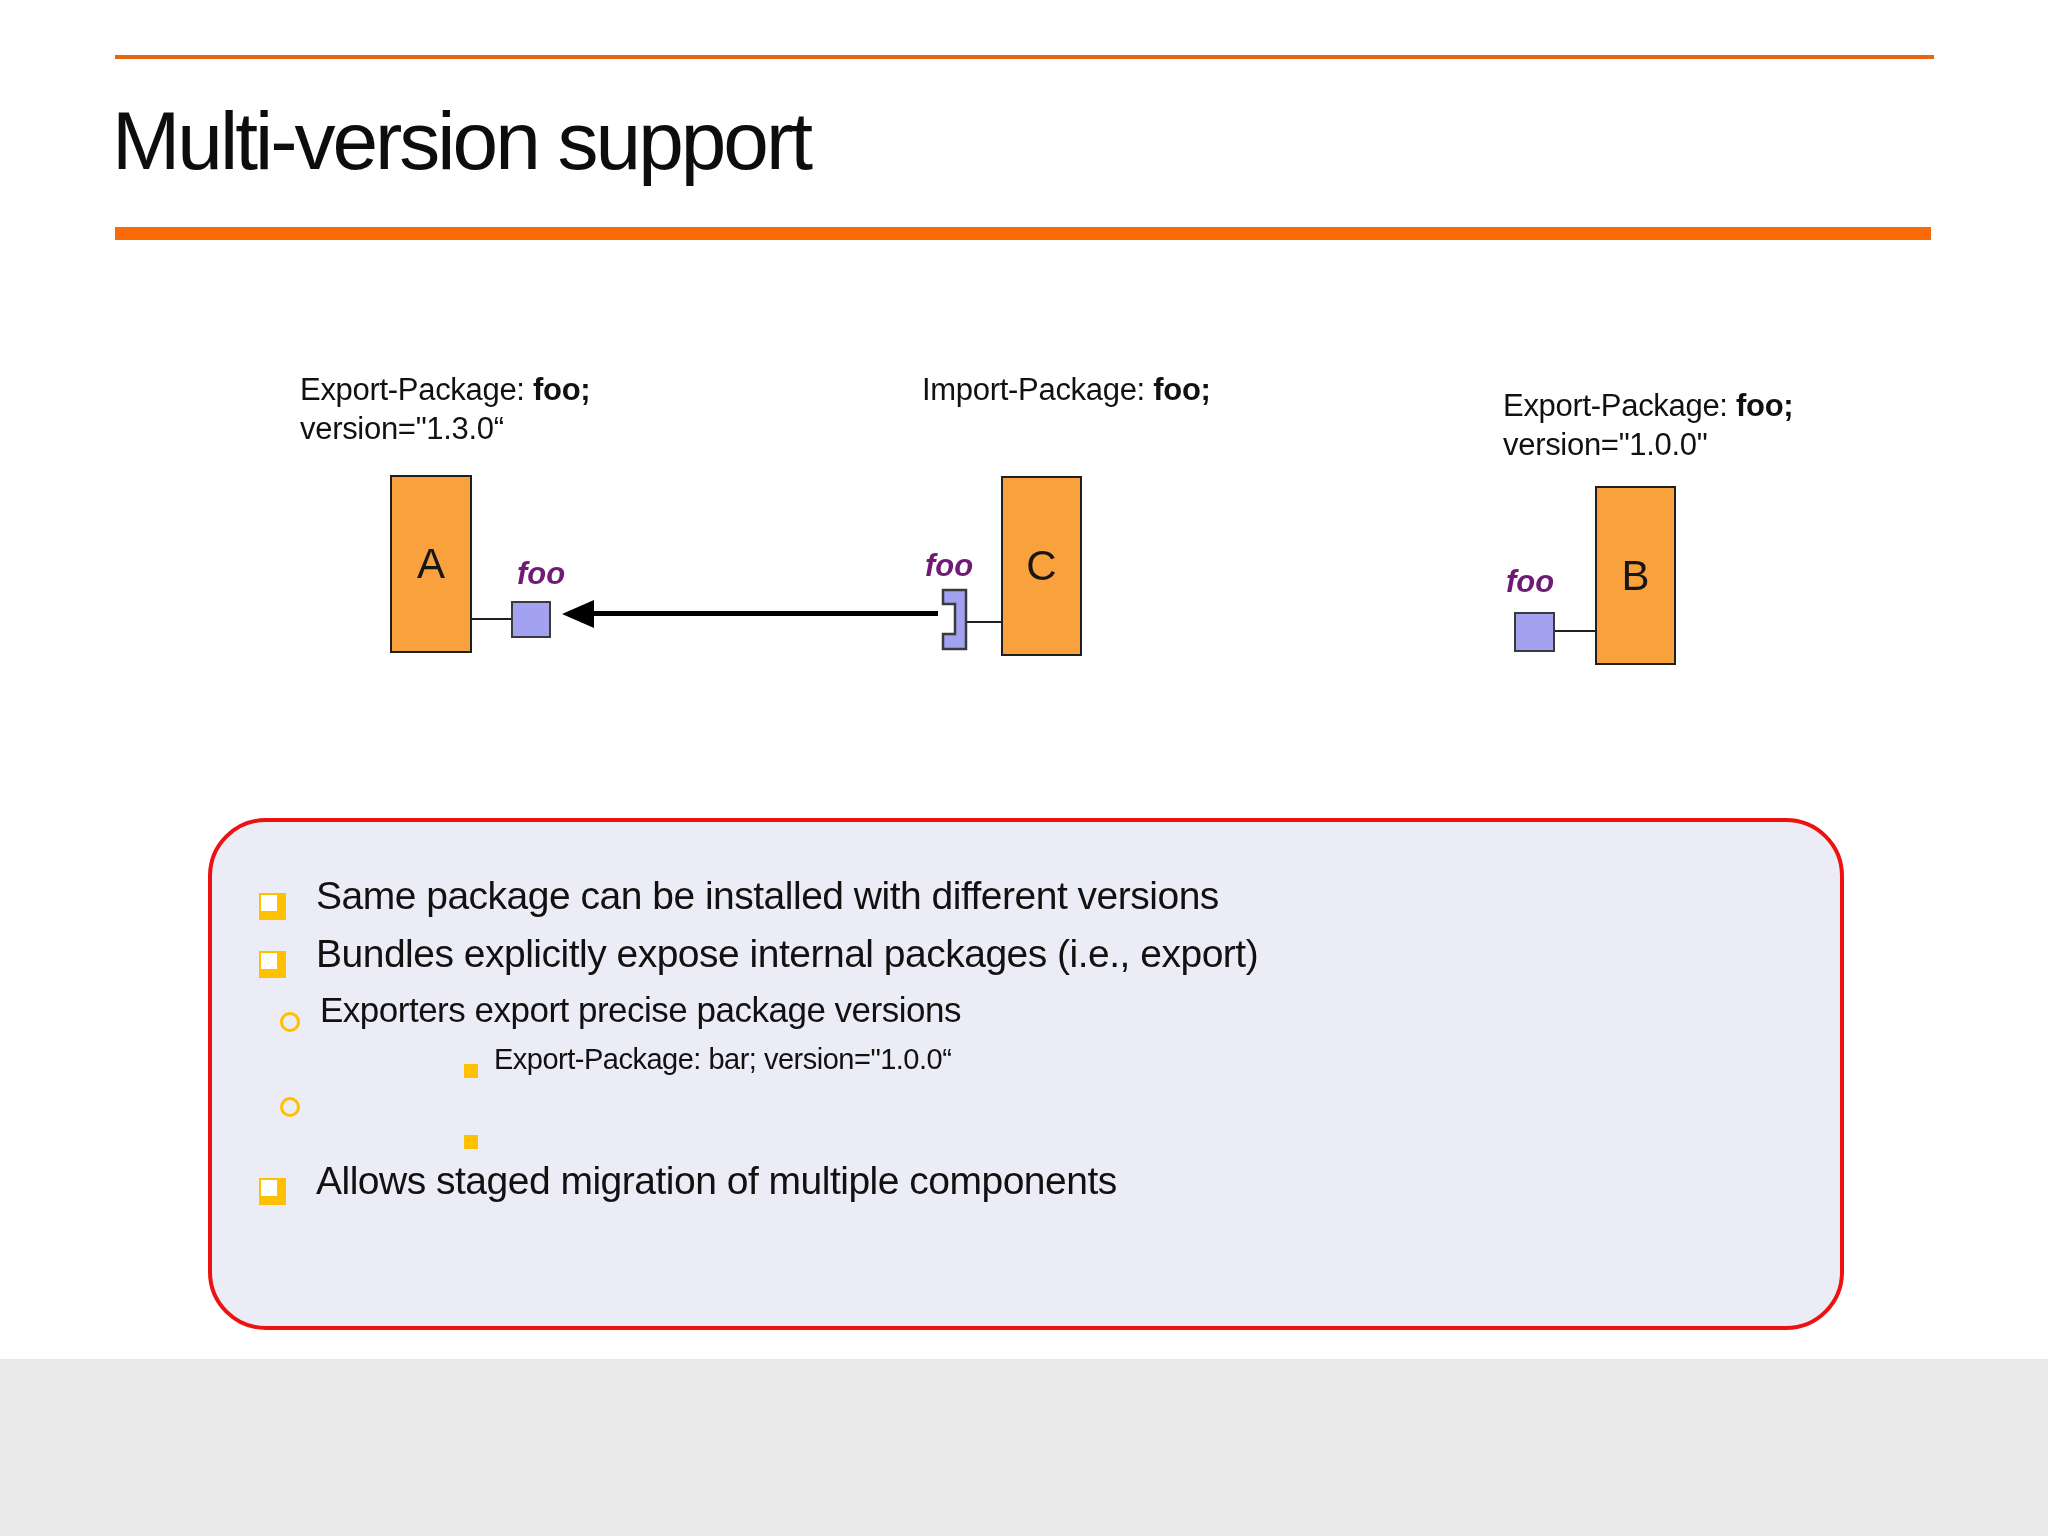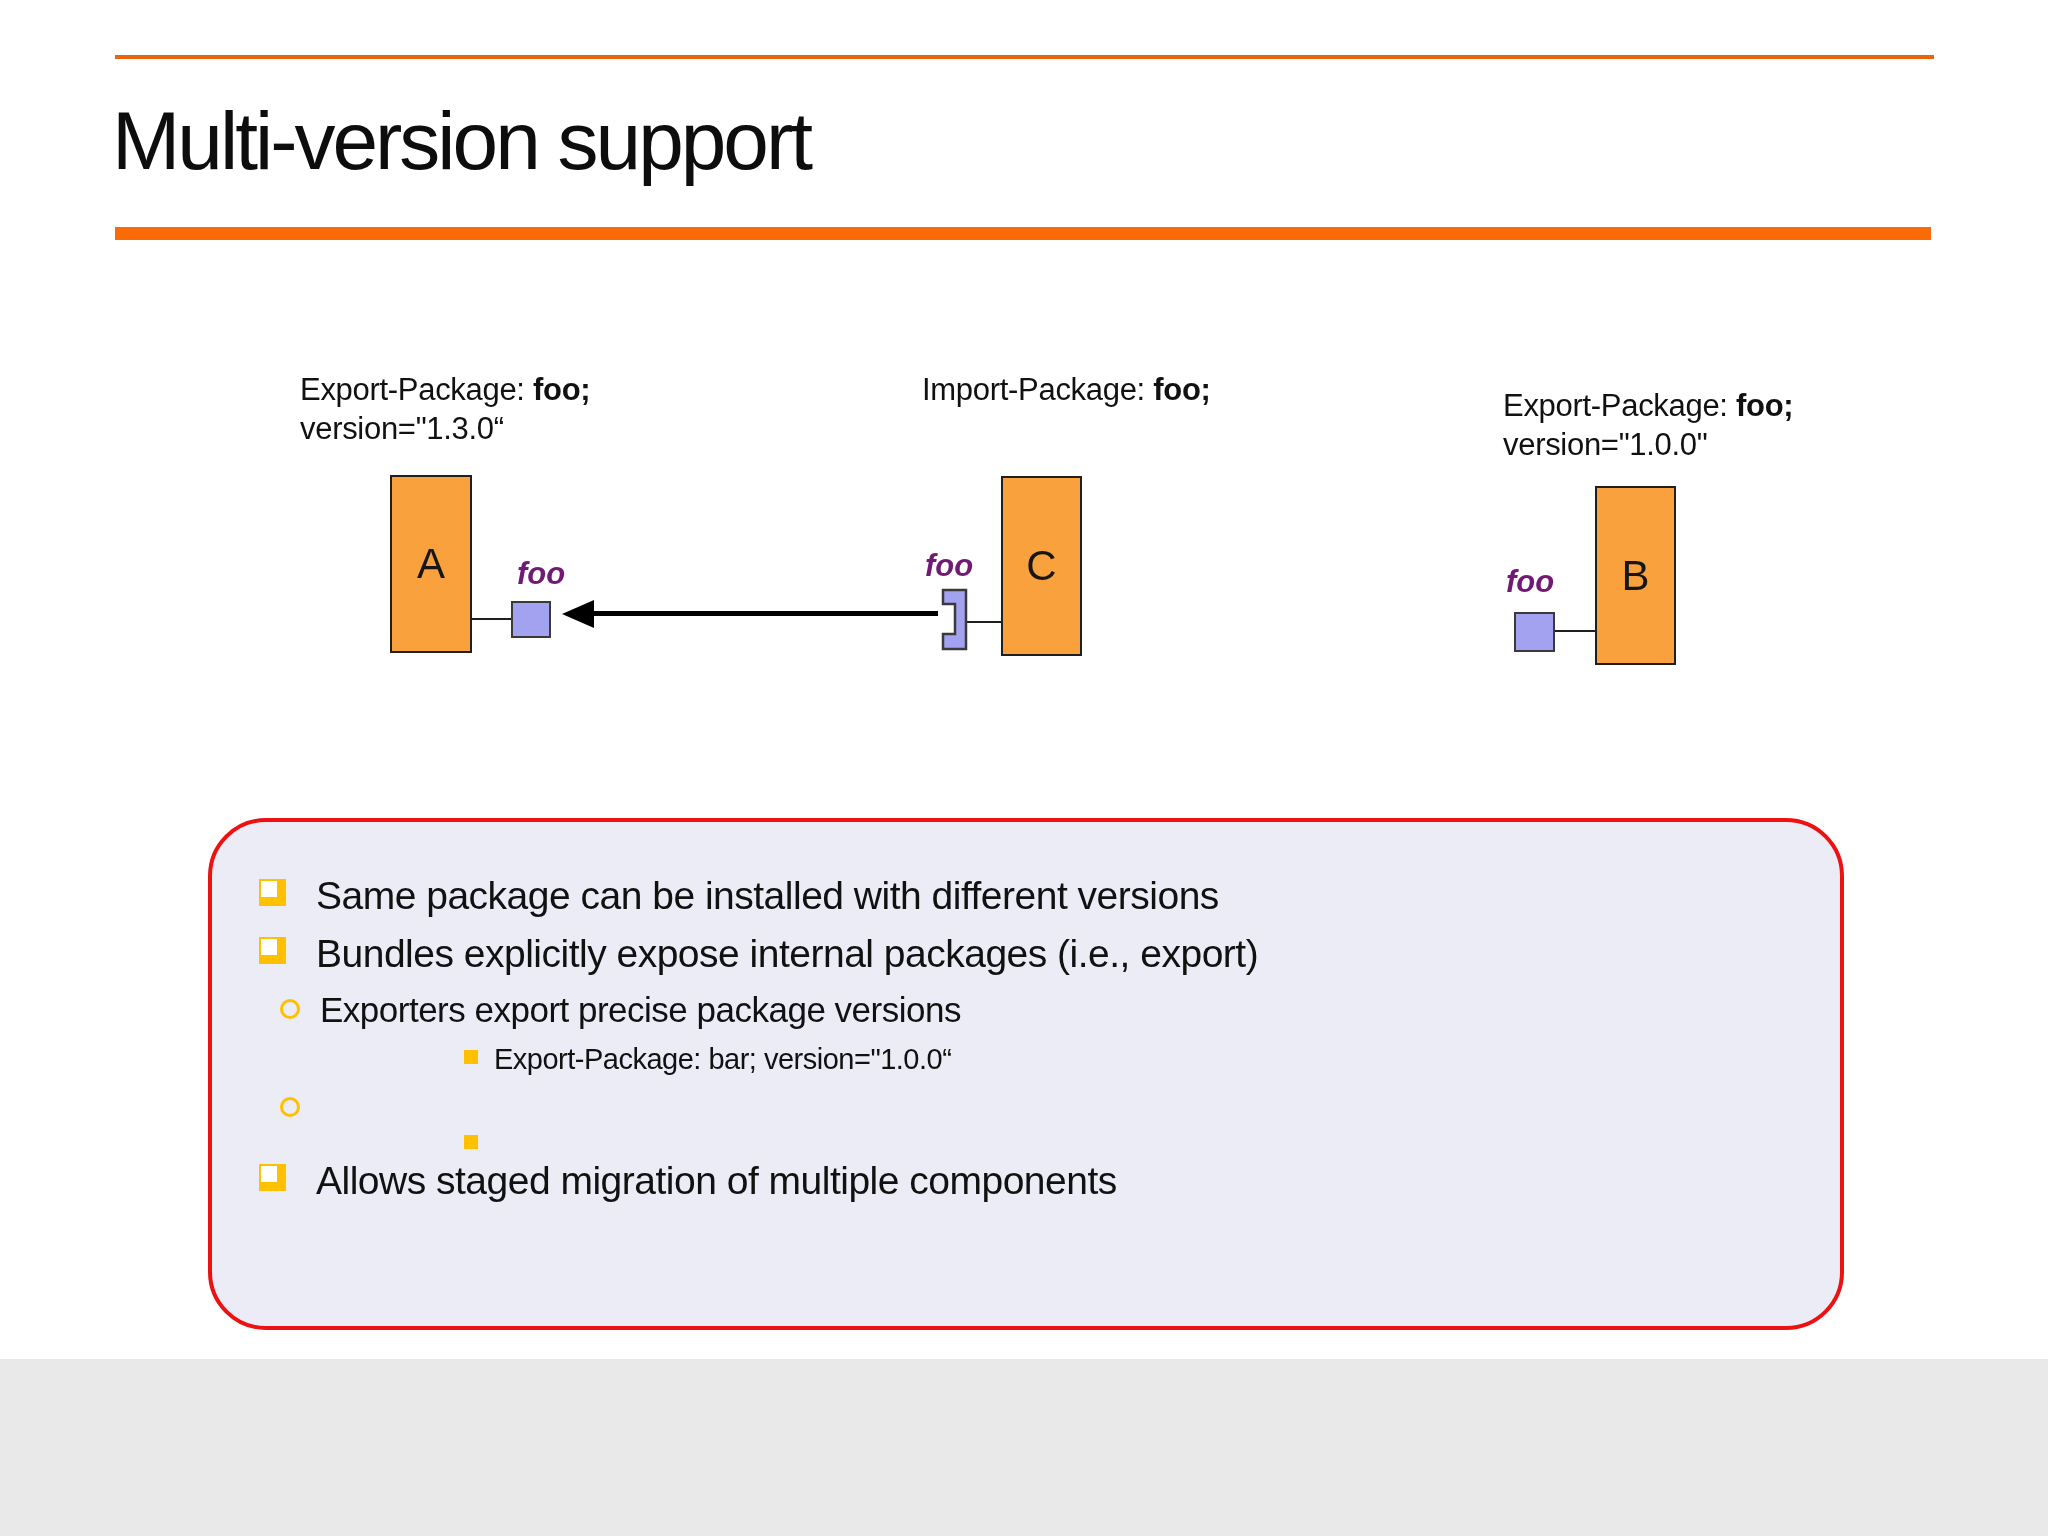--- a/index.html
+++ b/index.html
@@ -53,21 +53,21 @@
     position:absolute; left:562px; top:600px; width:0; height:0;
     border-top:14px solid transparent; border-bottom:14px solid transparent; border-right:32px solid #000;
   }
   .bracket { position:absolute; left:941px; top:588px; }
 
   
   .callout {
     position:absolute; left:208px; top:818px; width:1636px; height:512px; box-sizing:border-box;
     background:#ececf6; border:4px solid #ee1111; border-radius:58px; padding:50px 40px 0 0;
   }
-  .bullet-row { display:flex; align-items:flex-start; letter-spacing:-0.5px; }
+  .bullet-row { display:flex; align-items:flex-end; letter-spacing:-0.5px; }
   .bullet-row.l1 { padding-left:47px;  font-size:39px; line-height:48px; margin-bottom:10px; }
   .bullet-row.l2 { padding-left:68px; font-size:35px; line-height:44px; margin-bottom:8px;  }
   .bullet-row.l3 { padding-left:252px; font-size:29px; line-height:38px; margin-bottom:8px;  }
   .glyph { flex:0 0 auto; position:relative; }
   .g-square { width:27px; height:27px; background:#ffc000; margin:7px 30px 0 0; }
   .g-square::before { content:""; position:absolute; left:2px; top:2px; width:16px; height:16px; background:#fff; }
   .g-circle { width:14px; height:14px; border:3px solid #ffc000; border-radius:50%; background:transparent; margin:11px 20px 0 0; }
   .g-small  { width:14px; height:14px; background:#ffc000; margin:10px 16px 0 0; }
 
   .page-number { position:absolute; left:0; top:1478px; width:2048px; text-align:center; font-size:34px; color:#111; }

